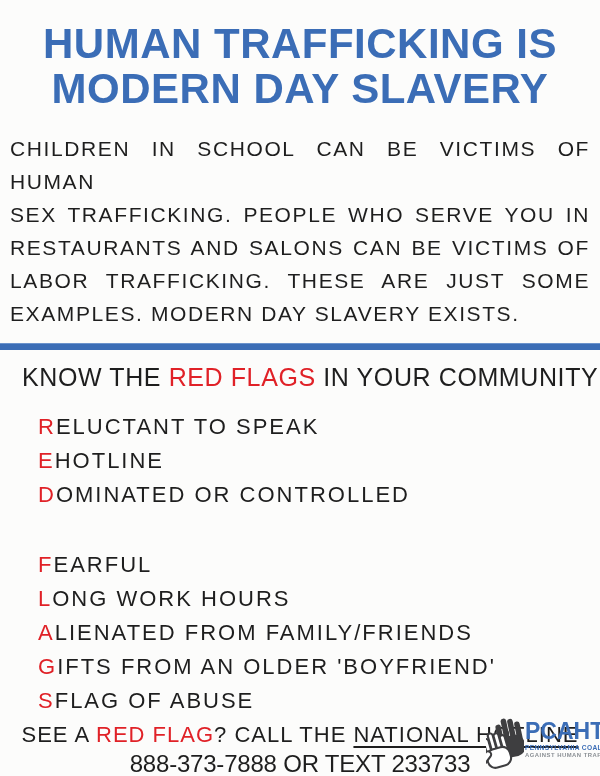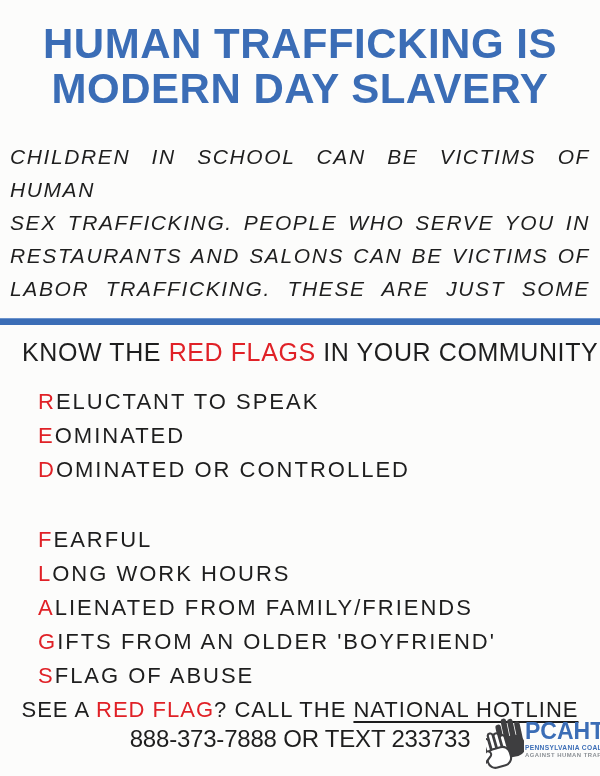--- a/index.html
+++ b/index.html
@@ -26,26 +26,25 @@
     text-align:center;
     color:var(--accent-blue);
     font-size:42px;
     line-height:45px;
     font-weight:bold;
     letter-spacing:0.5px;
     transform-origin:top center;
   }
   
   .intro{
-    margin:29px 10px 0 10px;
+    margin:21px 10px 0 10px;
     font-size:21px;
     line-height:33px;
     letter-spacing:1.6px;
     color:var(--text-black);
-    font-style:italic;
   }
   .jline{text-align:justify;text-align-last:justify;}
   .jline.jlast{text-align-last:left;}
   
   .divider{
     margin-top:13px;
     height:7px;
     width:100%;
     background:var(--accent-blue);
     border-top:1px solid #6b93cc;
@@ -135,29 +134,30 @@
   <h1 class="headline">
     <div>HUMAN TRAFFICKING IS</div>
     <div>MODERN DAY SLAVERY</div>
   </h1>
 
   <div class="intro">
     <div class="jline">CHILDREN IN SCHOOL CAN BE VICTIMS OF HUMAN</div>
     <div class="jline">SEX TRAFFICKING. PEOPLE WHO SERVE YOU IN</div>
     <div class="jline">RESTAURANTS AND SALONS CAN BE VICTIMS OF</div>
     <div class="jline">LABOR TRAFFICKING. THESE ARE JUST SOME</div>
+    <div class="jline jlast">EXAMPLES. MODERN DAY SLAVERY EXISTS.</div>
   </div>
 
   <div class="divider"></div>
 
   <div class="section-title"><span>KNOW THE </span><span class="red-bold">RED FLAGS</span><span> IN YOUR COMMUNITY!</span></div>
 
   <div class="flag-list">
     <div class="flag-item"><span class="red-bold">R</span><span>ELUCTANT TO SPEAK</span></div>
-    <div class="flag-item"><span class="red-bold">E</span><span>OMINATED</span></div>
+    <div class="flag-item"><span class="red-bold">E</span><span>HOTLINE</span></div>
     <div class="flag-item"><span class="red-bold">D</span><span>OMINATED OR CONTROLLED</span></div>
     <div class="flag-gap"></div>
     <div class="flag-item"><span class="red-bold">F</span><span>EARFUL</span></div>
     <div class="flag-item"><span class="red-bold">L</span><span>ONG WORK HOURS</span></div>
     <div class="flag-item"><span class="red-bold">A</span><span>LIENATED FROM FAMILY/FRIENDS</span></div>
     <div class="flag-item"><span class="red-bold">G</span><span>IFTS FROM AN OLDER 'BOYFRIEND'</span></div>
     <div class="flag-item"><span class="red-bold">S</span><span>FLAG OF ABUSE</span></div>
   </div>
 
   <div class="callout"><span>SEE A </span><span class="red-bold">RED FLAG</span><span>? CALL THE </span><span class="hotline-underline">NATIONAL HOTLINE</span></div>

